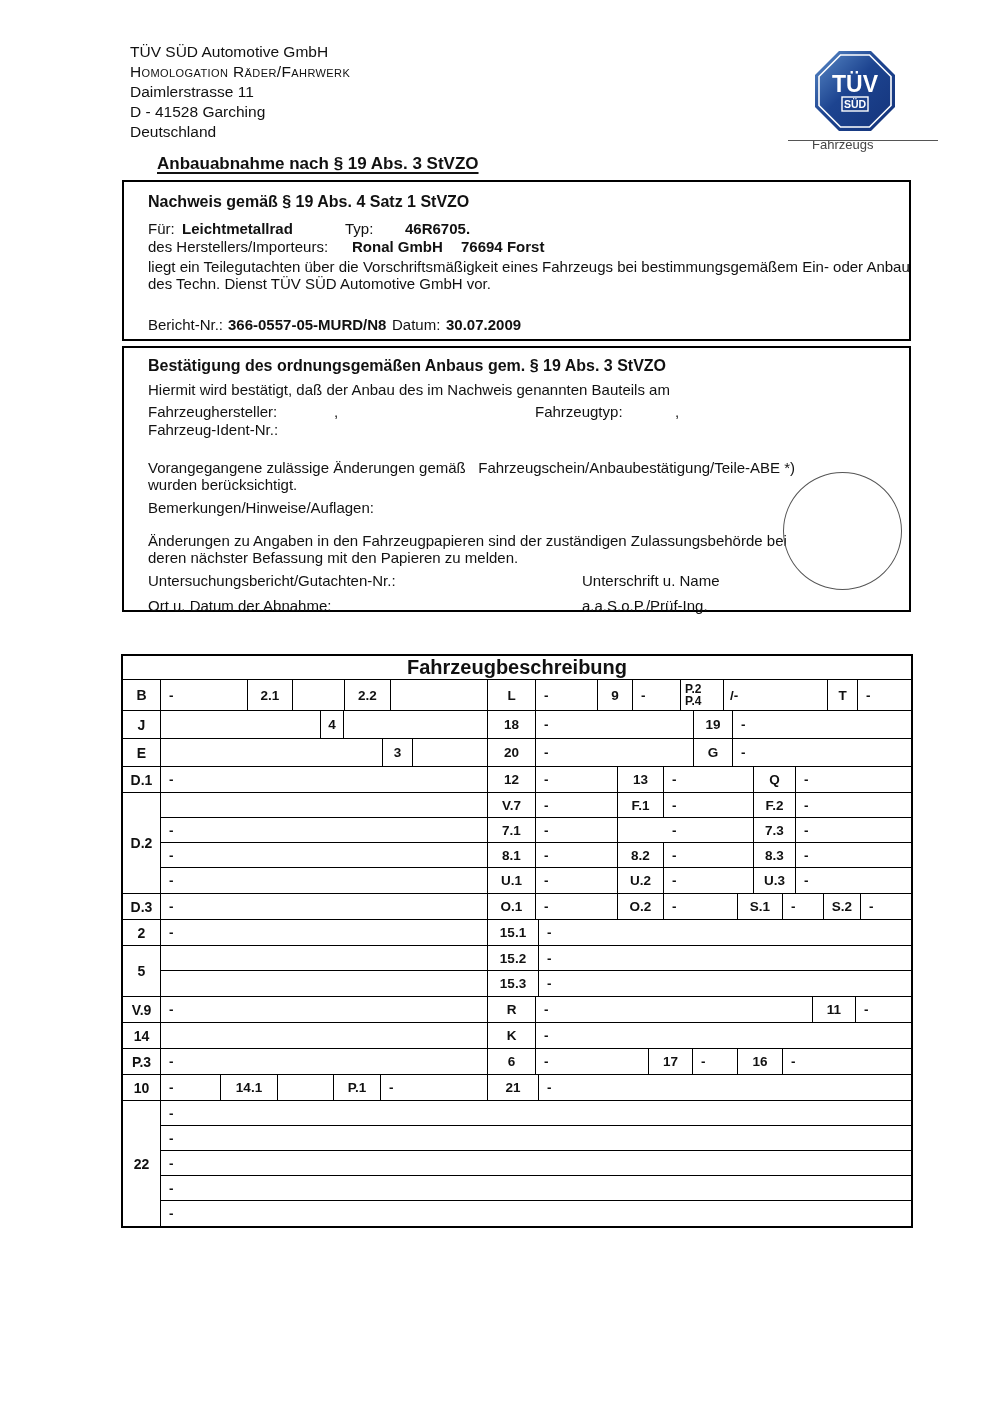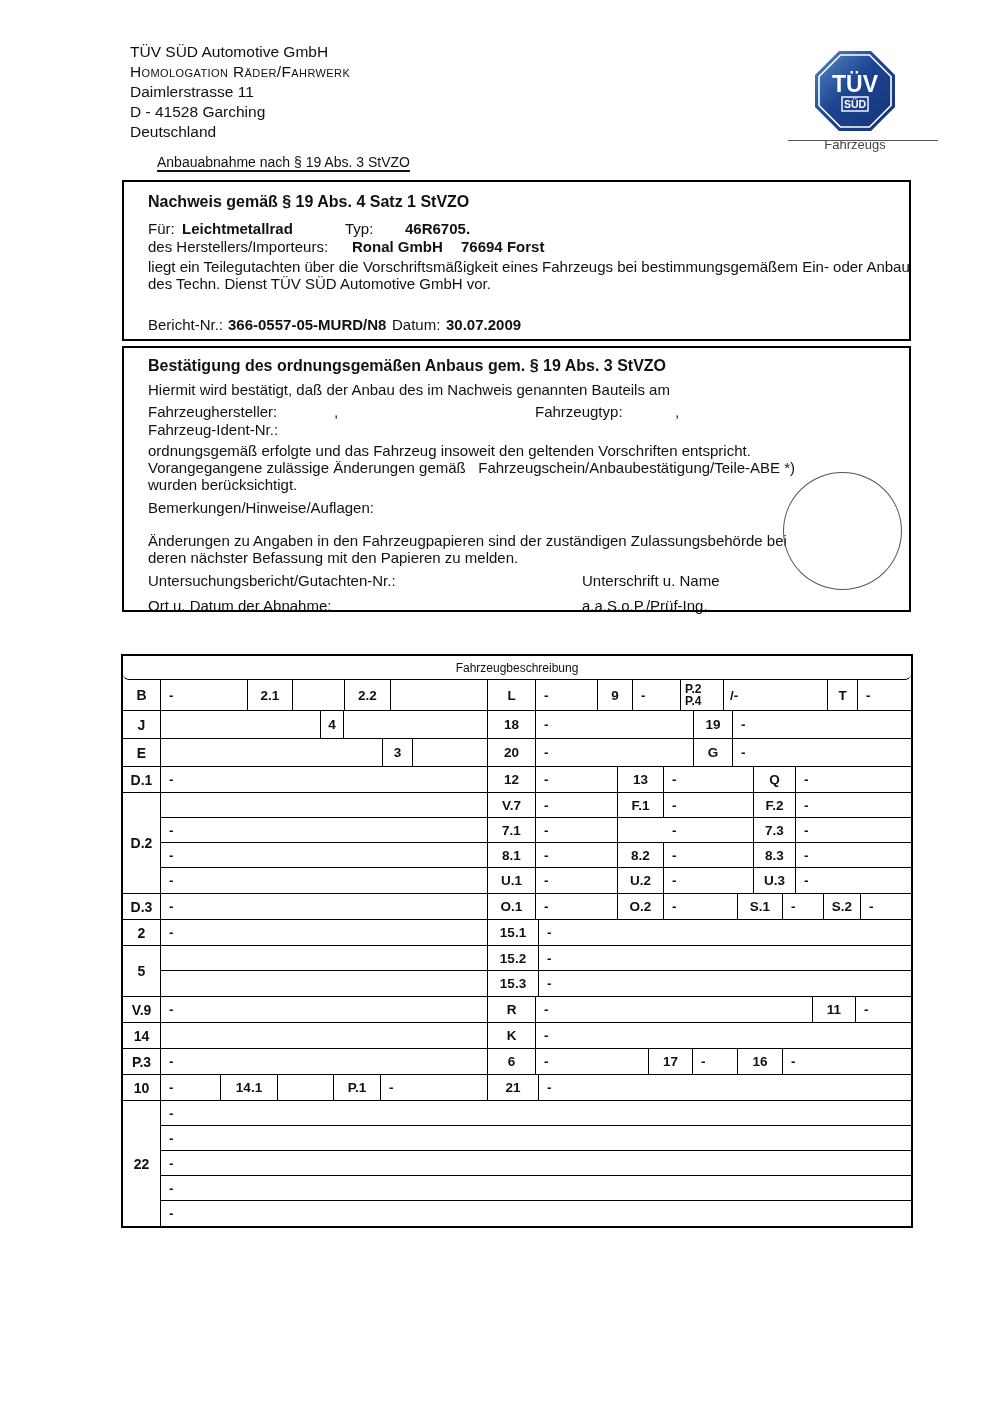--- a/index.html
+++ b/index.html
@@ -4,43 +4,43 @@
 <style>
   html,body{margin:0;padding:0;background:#fff;}
   #page{position:relative;width:993px;height:1404px;background:#ffffff;
         font-family:"Liberation Sans", sans-serif;color:#111;overflow:hidden;}
 
   
   #letterhead{position:absolute;left:130px;top:42px;font-size:15.5px;line-height:20px;}
   #letterhead .smallcaps{font-variant:small-caps;letter-spacing:.4px;}
 
   
-  #logo{position:absolute;left:812px;top:50px;width:86px;text-align:center;}
+  #logo{position:absolute;left:812px;top:50px;width:86px;}
   #logo-caption{font-size:13px;color:#444;margin-top:1px;}
   #logo-baseline{position:absolute;left:788px;top:140px;width:150px;border-top:1.5px solid #555;}
 
   
-  #doc-title{position:absolute;left:157px;top:154px;font-size:14px;font-weight:400;
+  #doc-title{position:absolute;left:157px;top:154px;font-size:17px;font-weight:700;
              text-decoration:underline;text-underline-offset:3px;text-decoration-thickness:1.5px;}
 
   .box{position:absolute;left:122px;width:789px;border:2px solid #000;box-sizing:border-box;}
   #box-nachweis{top:180px;height:161px;}
   #box-bestaetigung{top:346px;height:266px;}
   .abs{position:absolute;white-space:pre-wrap;font-size:15px;line-height:17px;}
   .b{font-weight:700;}
   .h2{font-size:16px;font-weight:700;}
 
   #stamp-circle{position:absolute;left:783px;top:472px;width:117px;height:116px;
                 border:1px solid #555;border-radius:50%;}
 
   
   #ftable{position:absolute;left:121px;top:654px;width:792px;border:2px solid #000;box-sizing:border-box;}
   #ftable,#ftable *{box-sizing:border-box;}
   .ft-title{height:24px;border-bottom:1.5px solid #000;display:flex;align-items:center;justify-content:center;
-            font-size:12px;font-weight:400;border-radius:6px;}
+            font-size:20px;font-weight:700;}
   .ft-sec{display:flex;border-bottom:1.5px solid #000;}
   .ft-sec:last-child{border-bottom:none;}
   .ft-lab{width:38px;border-right:1.5px solid #000;display:flex;align-items:center;justify-content:center;
           font-weight:700;font-size:14px;}
   .ft-rows{flex:1;display:flex;flex-direction:column;}
   .ft-row{display:flex;}
   .ft-row:not(:last-child){border-bottom:1.5px solid #000;}
   .ft-cell{border-right:1.5px solid #000;display:flex;align-items:center;font-size:13.5px;overflow:hidden;}
   .ft-row .ft-cell:last-child{border-right:none;flex:1;}
   .c-l{justify-content:center;font-weight:700;}
@@ -99,21 +99,20 @@
   </div>
 
   <div class="box" id="box-bestaetigung">
     <div class="abs h2" style="left:24px;top:9px;">Bestätigung des ordnungsgemäßen Anbaus gem. § 19 Abs. 3 StVZO</div>
     <div class="abs" style="left:24px;top:33px;">Hiermit wird bestätigt, daß der Anbau des im Nachweis genannten Bauteils am</div>
     <div class="abs" style="left:24px;top:55px;">Fahrzeughersteller:</div>
     <div class="abs" style="left:210px;top:55px;">,</div>
     <div class="abs" style="left:411px;top:55px;">Fahrzeugtyp:</div>
     <div class="abs" style="left:551px;top:55px;">,</div>
     <div class="abs" style="left:24px;top:73px;">Fahrzeug-Ident-Nr.:</div>
-    <div class="abs" style="left:24px;top:94px;">ordnungsgemäß erfolgte und das Fahrzeug insoweit den geltenden Vorschriften entspricht.</div>
     <div class="abs" style="left:24px;top:111px;">Vorangegangene zulässige Änderungen gemäß   Fahrzeugschein/Anbaubestätigung/Teile-ABE *)</div>
     <div class="abs" style="left:24px;top:128px;">wurden berücksichtigt.</div>
     <div class="abs" style="left:24px;top:151px;">Bemerkungen/Hinweise/Auflagen:</div>
     <div class="abs" style="left:24px;top:184px;width:640px;">Änderungen zu Angaben in den Fahrzeugpapieren sind der zuständigen Zulassungsbehörde bei deren nächster Befassung mit den Papieren zu melden.</div>
     <div class="abs" style="left:24px;top:224px;">Untersuchungsbericht/Gutachten-Nr.:</div>
     <div class="abs" style="left:458px;top:224px;">Unterschrift u. Name</div>
     <div class="abs" style="left:24px;top:249px;">Ort u. Datum der Abnahme:</div>
     <div class="abs" style="left:458px;top:249px;">a.a.S.o.P./Prüf-Ing.</div>
   </div>
 

